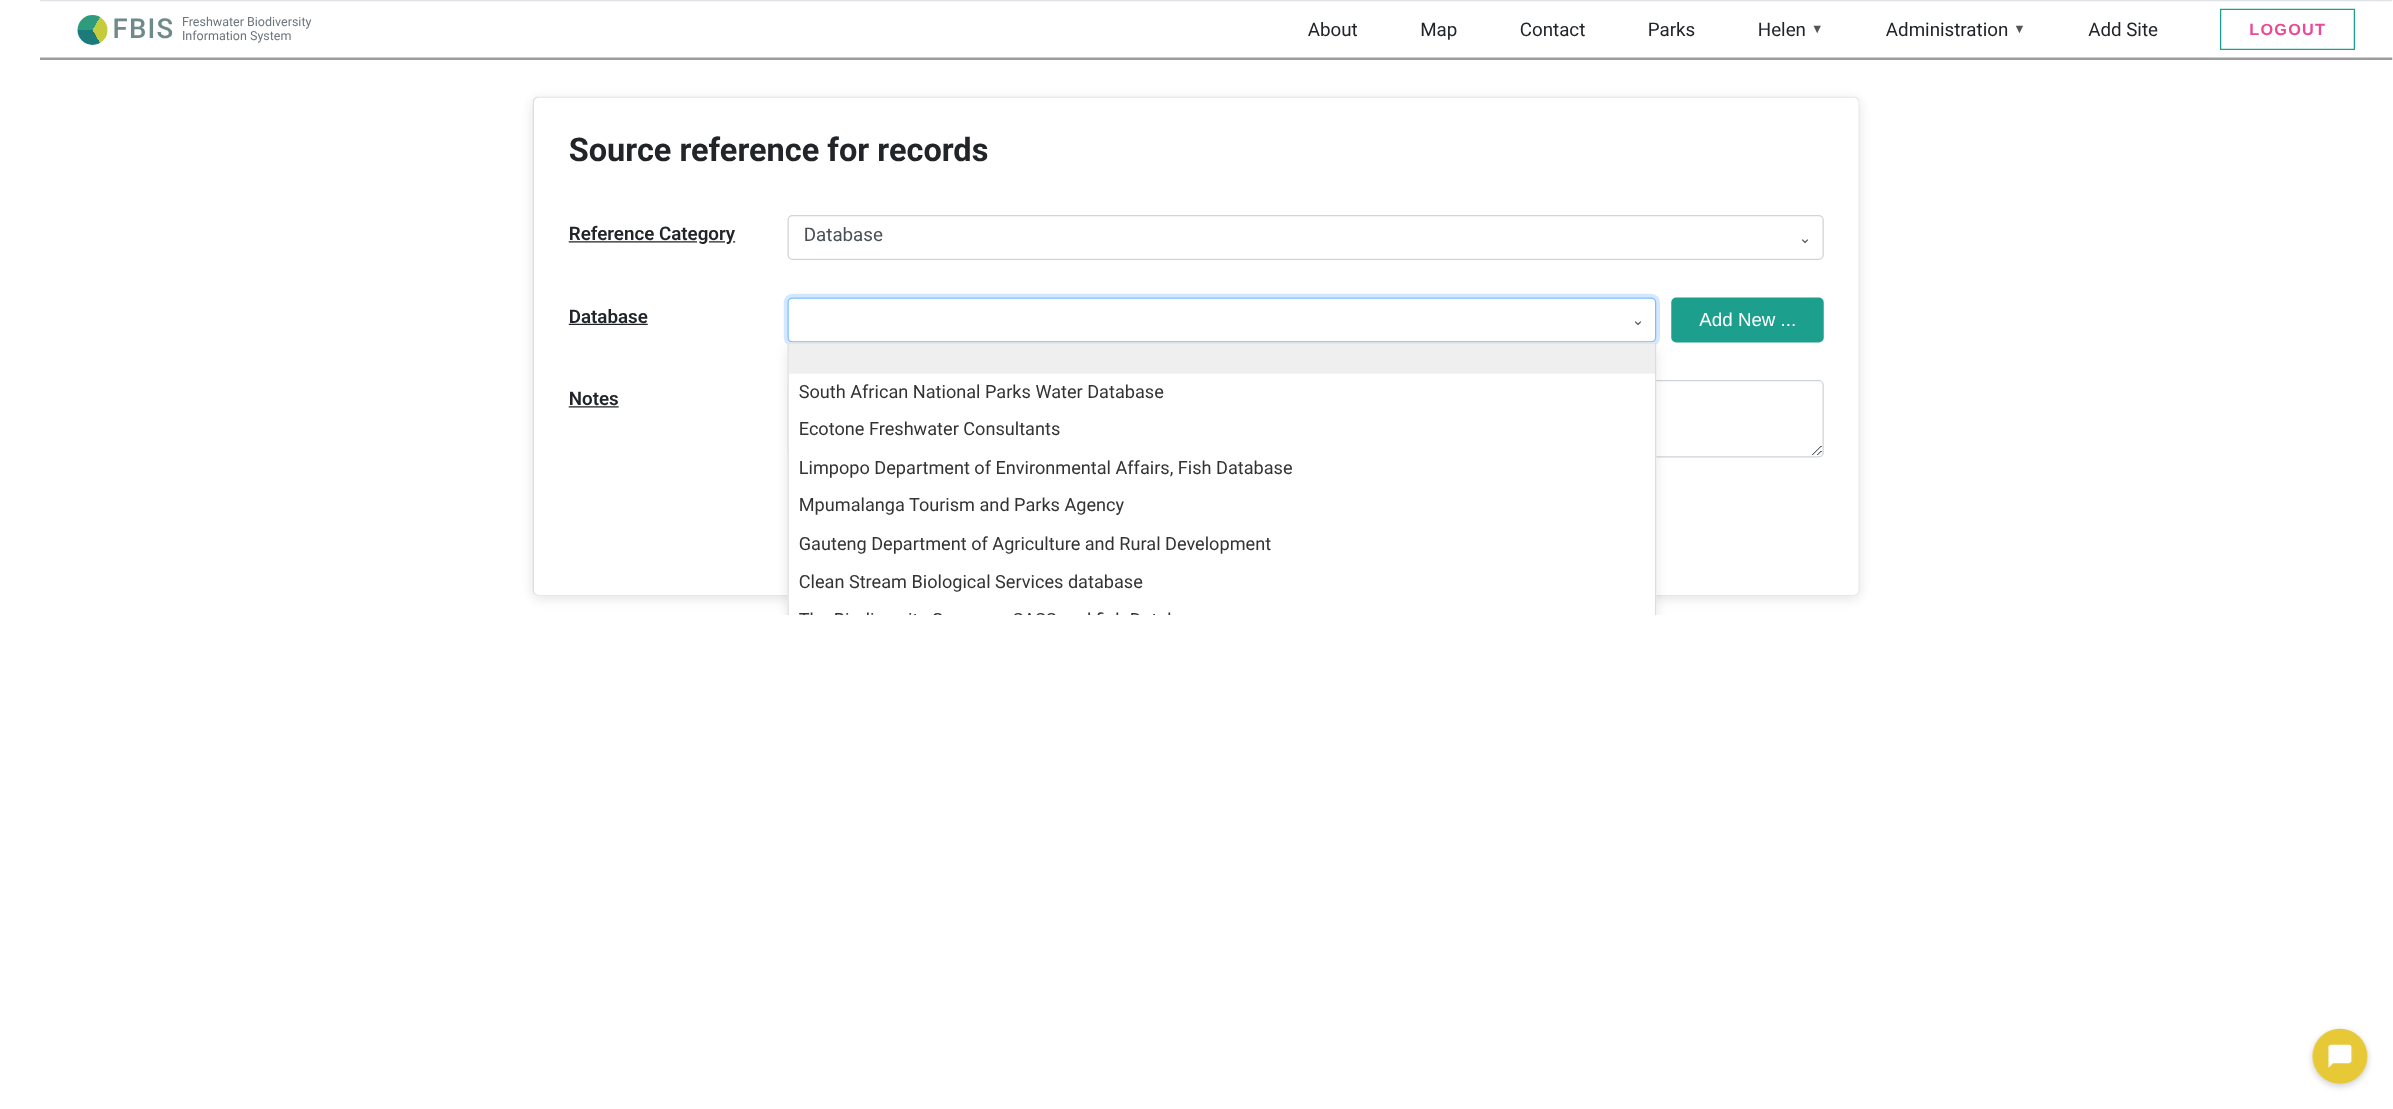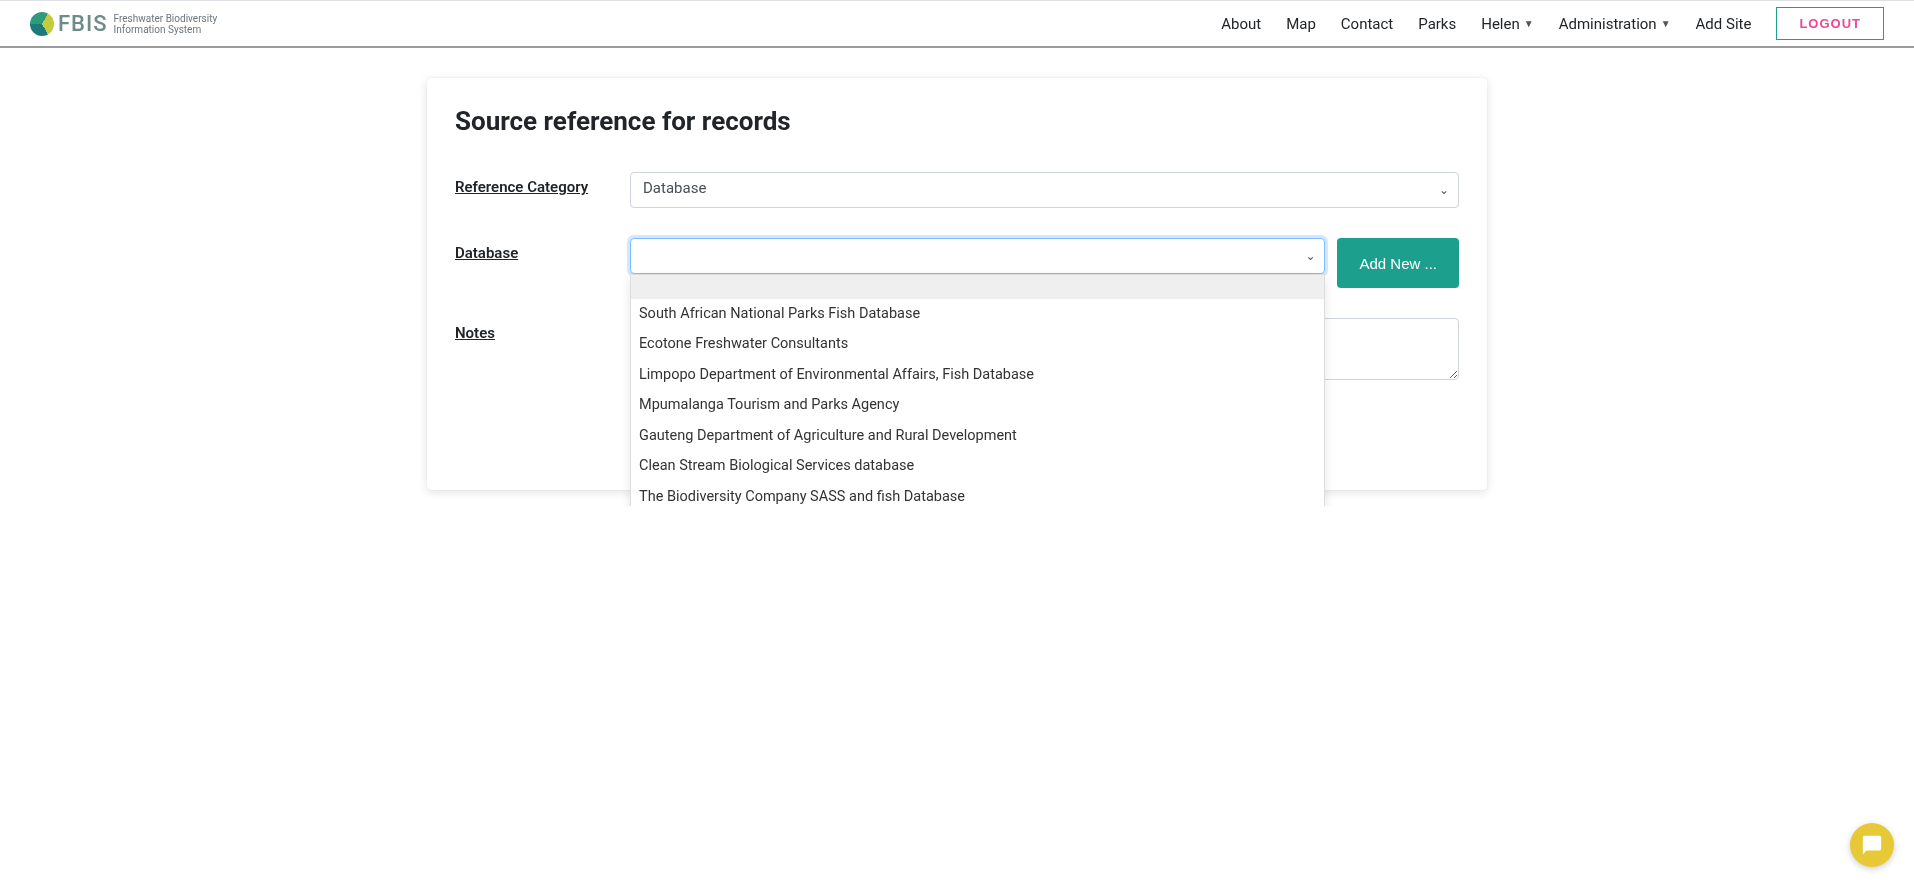--- a/index.html
+++ b/index.html
@@ -10,20 +10,21 @@
     background: #ffffff;
   }
   .header {
     display: flex;
     align-items: center;
     justify-content: space-between;
     padding: 8px 30px;
     border-top: 1px solid #dee2e6;
     border-bottom: 2px solid #9c9c9c;
     height: 48px;
+    margin-left: 32px;
   }
   .logo-wrap {
     display: flex;
     align-items: center;
   }
   .logo-icon {
     width: 24px;
     height: 24px;
     border-radius: 50%;
     background: conic-gradient(from 30deg, #c4cc3e 0deg 120deg, #1d7a7a 120deg 240deg, #2e9b7c 240deg 360deg);
@@ -41,21 +42,21 @@
     letter-spacing: 1px;
   }
   .logo-sub {
     font-size: 10px;
     line-height: 1.1;
     color: #6c757d;
   }
   .nav {
     display: flex;
     align-items: center;
-    gap: 25px;
+    gap: 50px;
   }
   .nav a, .nav .nav-item {
     color: #212529;
     text-decoration: none;
     font-size: 15px;
     cursor: pointer;
     display: inline-flex;
     align-items: center;
     gap: 4px;
   }
@@ -136,21 +137,21 @@
     font-size: 12px;
     color: #555;
     pointer-events: none;
   }
   .add-btn {
     background: #1d9f8e;
     color: #fff;
     border: none;
     border-radius: 4px;
     padding: 0 22px;
-    height: 50px;
+    height: 36px;
     font-size: 15px;
     cursor: pointer;
     white-space: nowrap;
   }
   .notes-area {
     flex: 1;
     height: 62px;
     padding: 8px 12px;
     border: 1px solid #ced4da;
     border-radius: 4px;
@@ -247,21 +248,21 @@
   <div class="form-row">
     <div class="form-label">Database</div>
     <div class="form-field">
       <div class="db-select-wrap">
         <div class="select-wrap focused">
           <div class="select-ctl"></div>
           <span class="select-caret">⌄</span>
         </div>
         <div class="dropdown-list" id="db-options">
             <div class="opt blank"></div>
-            <div class="opt">South African National Parks Fish Database</div>
+            <div class="opt">South African National Parks Water Database</div>
             <div class="opt">Ecotone Freshwater Consultants</div>
             <div class="opt">Limpopo Department of Environmental Affairs, Fish Database</div>
             <div class="opt">Mpumalanga Tourism and Parks Agency</div>
             <div class="opt">Gauteng Department of Agriculture and Rural Development</div>
             <div class="opt">Clean Stream Biological Services database</div>
             <div class="opt">The Biodiversity Company SASS and fish Database</div>
             <div class="opt">Department of Water and Sanitation, 2016</div>
             <div class="opt">Rivers Database 2015</div>
             <div class="opt">Department of Water and Sanitation Regional Fish Database, 2016</div>
             <div class="opt">Cape Nature State of Biodiversity Database, 2019</div>

